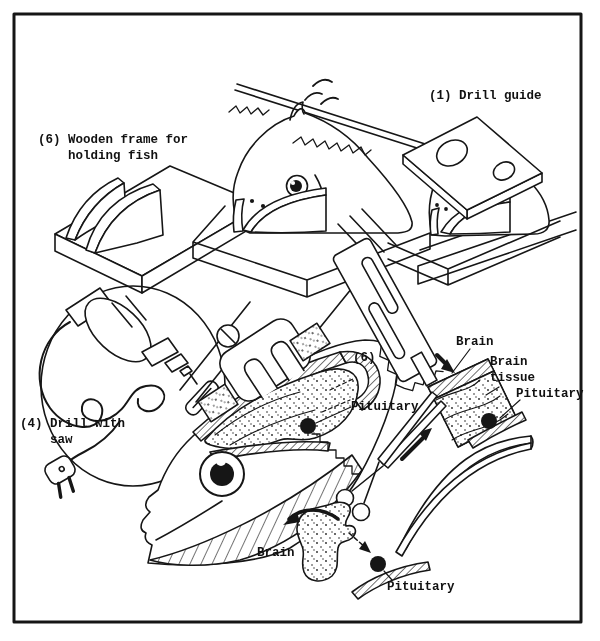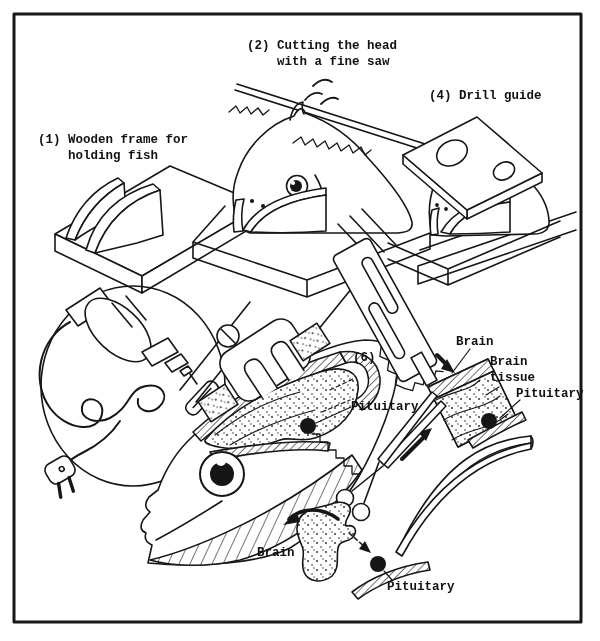--- a/index.html
+++ b/index.html
@@ -198,25 +198,25 @@
     <polygon points="371,553 359,549 365,541" fill="#161616" stroke="none"></polygon>
 
     <g>
       <path d="M352,592 C370,578 398,566 428,562 L430,570 C402,574 376,586 358,599 Z" fill="url(#hBand)"></path>
       <circle cx="378" cy="564" r="8" fill="#161616" stroke="none"></circle>
       <line x1="392" y1="580" x2="384" y2="571" stroke-width="1.2"></line>
     </g>
   </g>
 </svg>
 
-  <div class="label" style="left:38px;  top:132px;">(1) Wooden frame for
+  <div class="label" style="left:38px;  top:132px;">(6) Wooden frame for
     holding fish</div>
-  <div class="label" style="left:247px; top:38px;">(2) Cutting the head
-    with a fine saw</div>
-  <div class="label" style="left:429px; top:88px;">(4) Drill guide</div>
+  <div class="label" style="left:429px; top:88px;">(1) Drill guide</div>
+  <div class="label" style="left:20px;  top:416px;">(4) Drill with
+    saw</div>
   <div class="label" style="left:353px; top:350px;">(6)</div>
   <div class="label" style="left:456px; top:334px;">Brain</div>
   <div class="label" style="left:490px; top:354px;">Brain
 tissue</div>
   <div class="label" style="left:516px; top:386px;">Pituitary</div>
   <div class="label" style="left:351px; top:399px;">Pituitary</div>
   <div class="label" style="left:257px; top:545px;">Brain</div>
   <div class="label" style="left:387px; top:579px;">Pituitary</div>
 </div>
 

